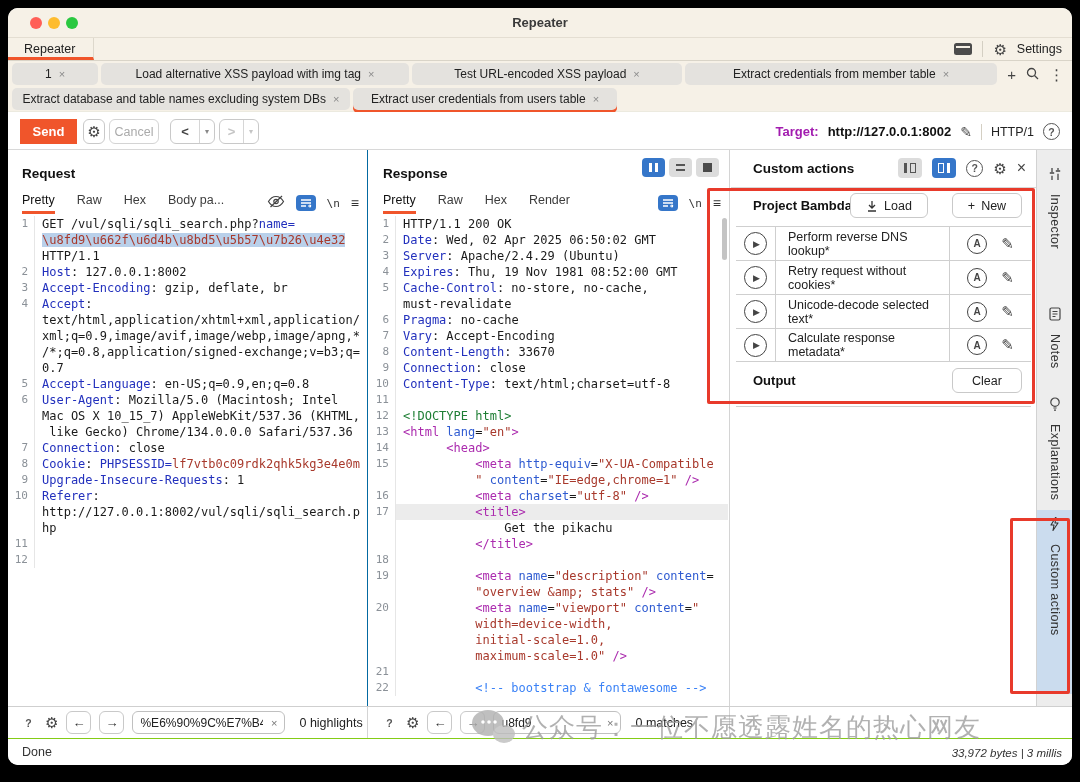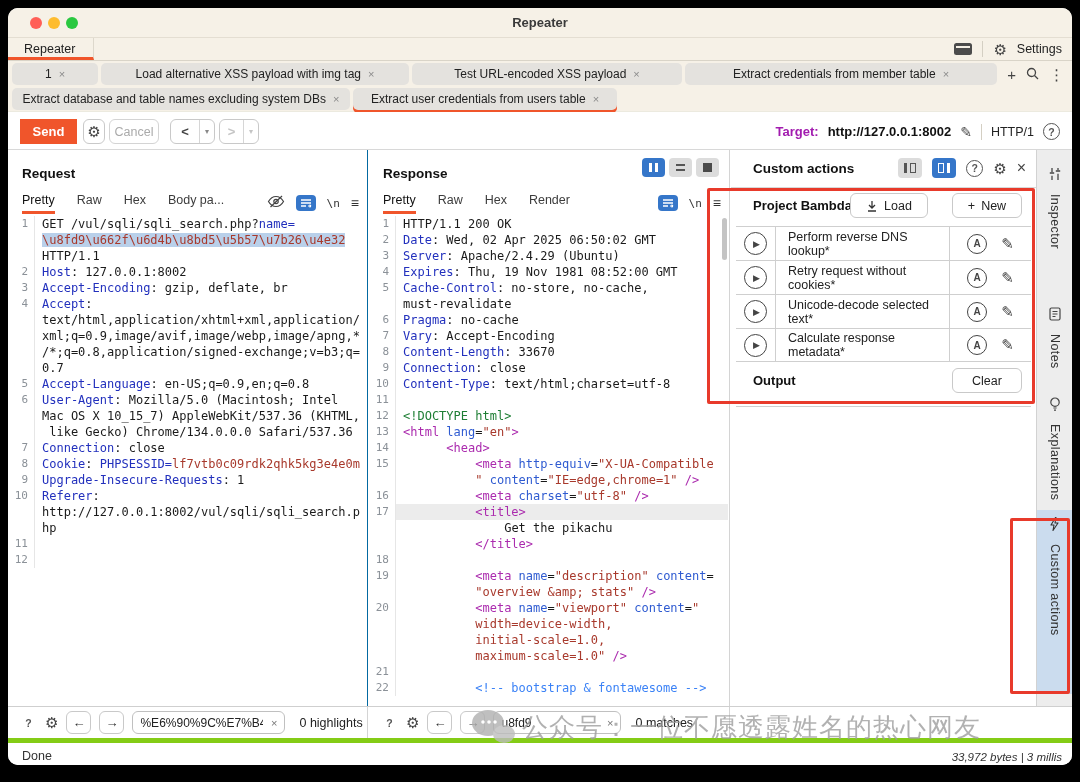--- a/index.html
+++ b/index.html
@@ -153,21 +153,21 @@
                display:flex; align-items:center; justify-content:center; }
   .sr-field { height:23px; border:1px solid #c0c0c0; border-radius:6px; background:#fff; display:flex; align-items:center;
               padding:0 7px; gap:8px; }
   .sr-field .fval { font-size:12px; color:#222; white-space:nowrap; overflow:hidden; }
   .sr-field .fx { color:#777; font-size:11px; margin-left:auto; }
   .sr-req .sr-field { width:153px; }
   .sr-resp .sr-field { width:128px; }
   .sr-count { font-size:12.5px; color:#222; margin-left:6px; }
 
   
-  .statusbar { position:absolute; left:0; top:730px; width:100%; height:27px; background:#fff; border-top:5px solid #84cc16; }
+  .statusbar { position:absolute; left:0; top:730px; width:100%; height:27px; background:#fff; border-top:1px solid #84cc16; }
   .st-left { position:absolute; left:14px; top:6px; font-size:12.5px; color:#333; }
   .st-right { position:absolute; right:10px; top:8px; font-size:11.5px; color:#333;font-style:italic; }
 
   
   .annot { position:absolute; border:3px solid #e83a2b; border-radius:2px; pointer-events:none; z-index:40; }
   .rect1 { left:699px; top:180px; width:328px; height:216px; }
   .rect2 { left:1002px; top:510px; width:60px; height:176px; }
   .watermark { position:absolute; left:462px; top:700px; z-index:50; display:flex; align-items:center; gap:6px;
                color:#9e9e9e; opacity:0.8; font-size:26px; letter-spacing:1px; white-space:nowrap; pointer-events:none; }
 </style>

